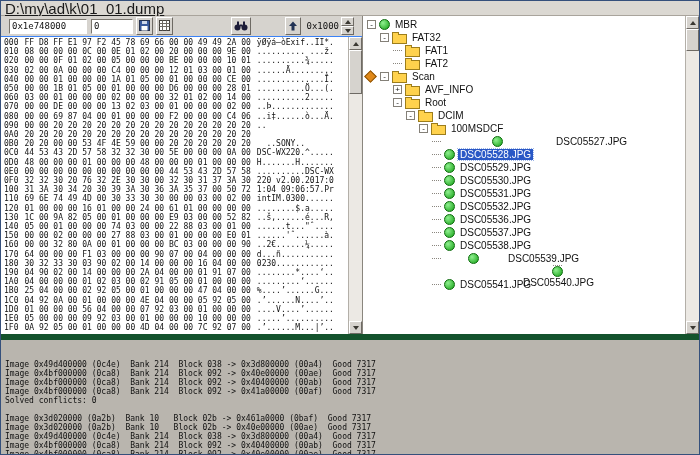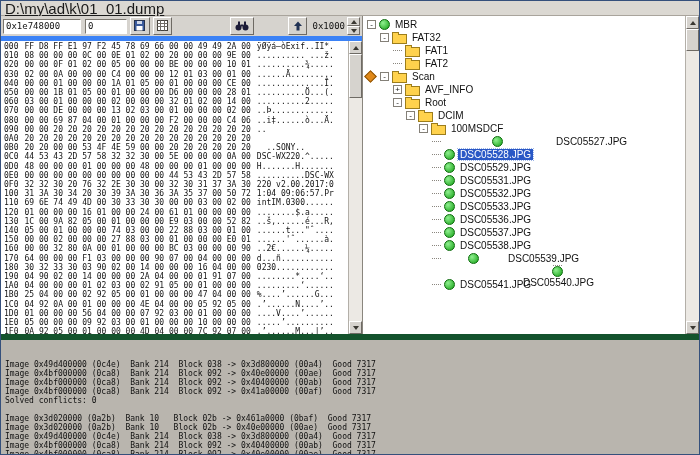--- a/index.html
+++ b/index.html
@@ -11,22 +11,22 @@
     position:relative; overflow:hidden;
   }
   .titlebar {
     height:14px; background:#dbd8d2; border-bottom:1px solid #a9a49c;
     display:flex; align-items:center; padding:0 4px;
   }
   .title-text { font-size:15px; color:#1a1a1a; text-decoration:underline; }
   .main { display:flex; height:318px; }
   .left { width:362px; box-sizing:border-box; border-right:1px solid #8a867e; display:flex; flex-direction:column; background:#fff; }
   .toolbar {
-    height:20px; background:#d6d3ce; border-bottom:5px solid #3b82f6;
-    display:flex; align-items:center; padding:0 2px;
+    height:20px; background:#d6d3ce; border-bottom:1px solid #3b82f6;
+    display:flex; align-items:center; padding:0 8px;
   }
   .tb-input {
     height:13px; background:#fff; font:9px "DejaVu Sans Mono", monospace;
     border:1px solid; border-color:#7a766e #ffffff #ffffff #7a766e; padding:0 2px; color:#111;
   }
   .addr { width:72px; }
   .small { width:36px; margin-left:4px; }
   .tb-btn {
     width:20px; height:16px; margin-left:3px; background:#d6d3ce;
     border:1px solid; border-color:#ffffff #6e6a64 #6e6a64 #ffffff;
@@ -222,31 +222,31 @@
               <span class="tlabel sel">DSC05528.JPG</span>
             </div>
             <div class="trow" style="padding-left: 65px;">
               <span class="tconn"></span>
               <span class="ball"></span>
               <span class="tlabel">DSC05529.JPG</span>
             </div>
             <div class="trow" style="padding-left: 65px;">
               <span class="tconn"></span>
               <span class="ball"></span>
+              <span class="tlabel">DSC05530.JPG</span>
+            </div>
+            <div class="trow" style="padding-left: 65px;">
+              <span class="tconn"></span>
+              <span class="ball"></span>
               <span class="tlabel">DSC05531.JPG</span>
             </div>
             <div class="trow" style="padding-left: 65px;">
               <span class="tconn"></span>
               <span class="ball"></span>
               <span class="tlabel">DSC05532.JPG</span>
-            </div>
-            <div class="trow" style="padding-left: 65px;">
-              <span class="tconn"></span>
-              <span class="ball"></span>
-              <span class="tlabel">DSC05533.JPG</span>
             </div>
             <div class="trow" style="padding-left: 65px;">
               <span class="tconn"></span>
               <span class="ball"></span>
               <span class="tlabel">DSC05536.JPG</span>
             </div>
             <div class="trow" style="padding-left: 65px;">
               <span class="tconn"></span>
               <span class="ball"></span>
               <span class="tlabel">DSC05537.JPG</span>

